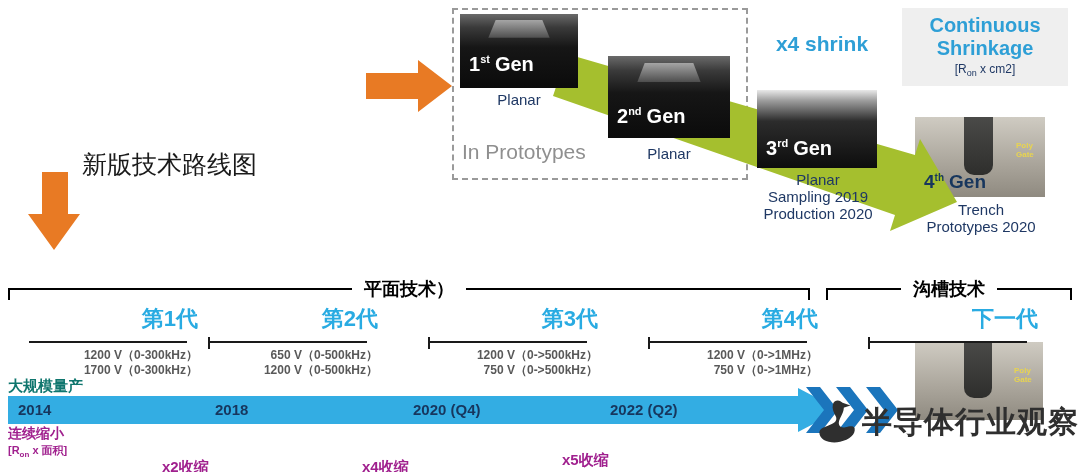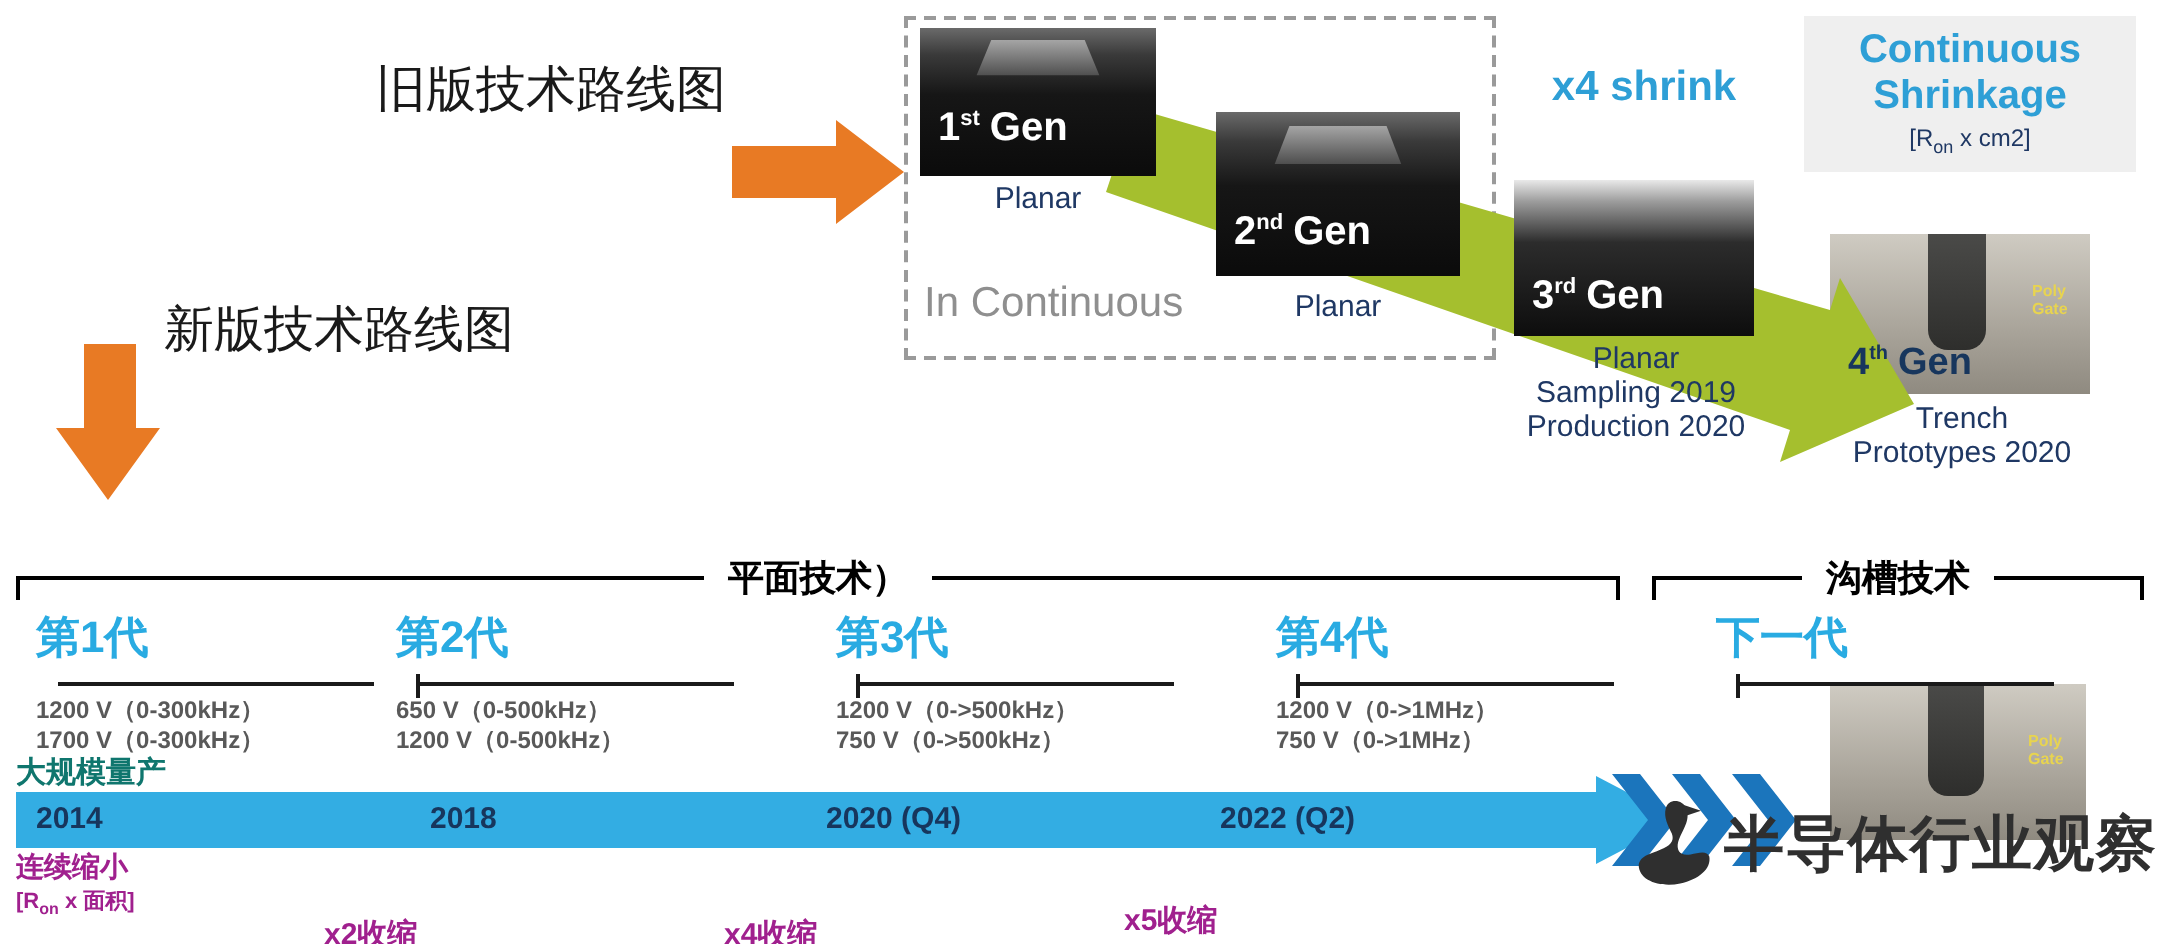--- a/index.html
+++ b/index.html
@@ -61,21 +61,21 @@
 
   
   .bracket { border-top:2px solid #000; border-left:2px solid #000; border-right:2px solid #000;
       height:12px; z-index:1; }
   .bracket-planar { left:8px; top:288px; width:802px; }
   .bracket-trench { left:826px; top:288px; width:246px; }
   .bracket-label { position:absolute; left:50%; top:-13px; transform:translateX(-50%);
       background:#fff; padding:0 12px; font-size:18px; font-weight:bold; color:#000; white-space:nowrap; }
 
   
-  .gen-col { top:304px; width:180px; text-align:left; z-index:2; }
+  .gen-col { top:304px; width:180px; text-align:right; z-index:2; }
   .col1 { left:18px; } .col2 { left:198px; } .col3 { left:418px; } .col4 { left:638px; } .col5 { left:858px; }
   .gen-name { font-size:22px; font-weight:bold; color:#29abe2; }
   .gen-line { position:relative; margin:7px auto 5px; width:158px; border-top:2px solid #1a1a1a; height:0; }
   .gen-line .tick { position:absolute; left:-1px; top:-6px; width:2px; height:12px; background:#1a1a1a; }
   .gen-spec { font-size:12px; font-weight:bold; color:#595959; line-height:15px; }
 
   
   .mass-prod { left:8px; top:377px; font-size:15px; font-weight:bold; color:#0f766e; }
   .timeline-bar { left:8px; top:396px; width:790px; height:28px; background:#33ade3; z-index:2; }
   .year { position:absolute; top:0; line-height:28px; font-size:15px; font-weight:bold; color:#17365d; white-space:nowrap; }
@@ -93,21 +93,20 @@
   
   .wm-bird { left:810px; top:394px; z-index:10; }
   .wm-text { left:862px; top:402px; font-size:30px; font-weight:bold; color:#2f2f2f; letter-spacing:1px;
       z-index:10; white-space:nowrap; }
 </style>
 </head>
 <body>
 
 <div class="stage">
 
-  <div class="abs old-title">旧版技术路线图</div>
 
   <svg class="abs arrow-old" width="88" height="56">
     <polygon points="0,15 52,15 52,2 86,28 52,54 52,41 0,41" fill="#e87a24"></polygon>
   </svg>
 
   <div class="abs dashed-box"></div>
 
   <svg class="abs green-arrow" width="450" height="210">
     <polygon points="37,24 385,125 390,109 427,172 360,201 365,185 23,66" fill="#a5bf2e"></polygon>
   </svg>
@@ -118,21 +117,21 @@
   </div>
   <div class="abs caption gen1-cap">Planar</div>
 
 
   <div class="abs sem sem-dark gen2-img">
     <div class="structure"></div>
     <div class="sem-label"><span>2</span><sup>nd</sup><span class="gw">Gen</span></div>
   </div>
   <div class="abs caption gen2-cap">Planar</div>
 
-  <div class="abs in-production">In Continuous</div>
+  <div class="abs in-production">In Prototypes</div>
 
   <div class="abs shrink-x x4">x4 shrink</div>
 
   <div class="abs sem sem-g3 gen3-img">
     <div class="sem-label"><span>3</span><sup>rd</sup><span class="gw">Gen</span></div>
   </div>
   <div class="abs caption gen3-cap">
     <div>Planar</div>
     <div>Sampling 2019</div>
     <div>Production 2020</div>

